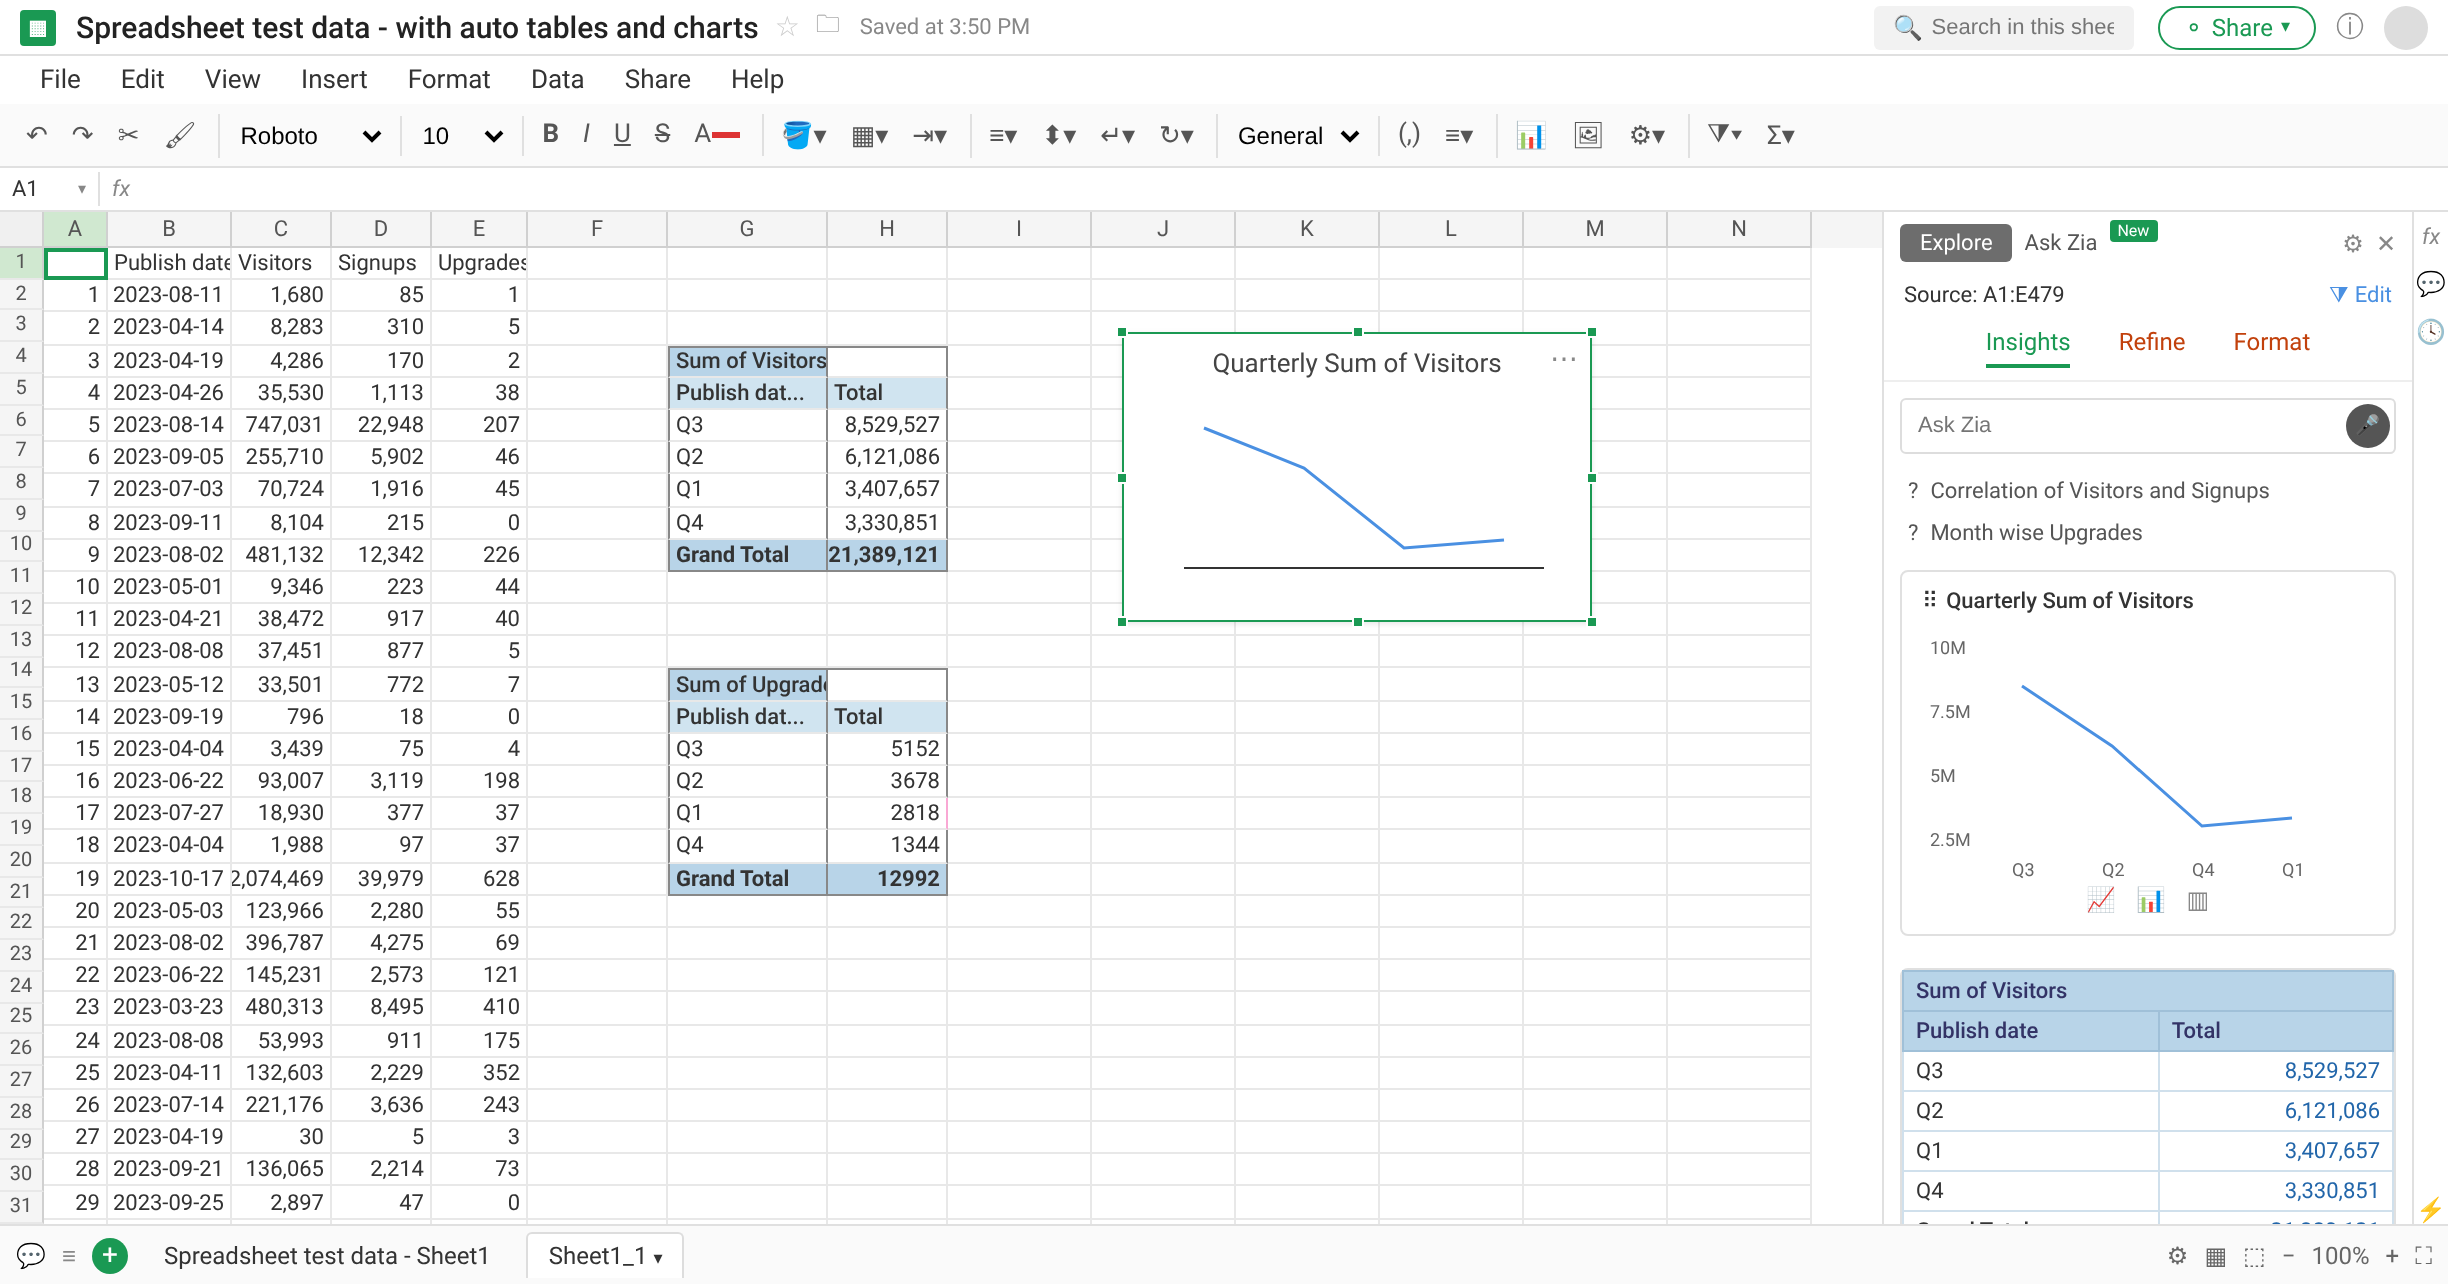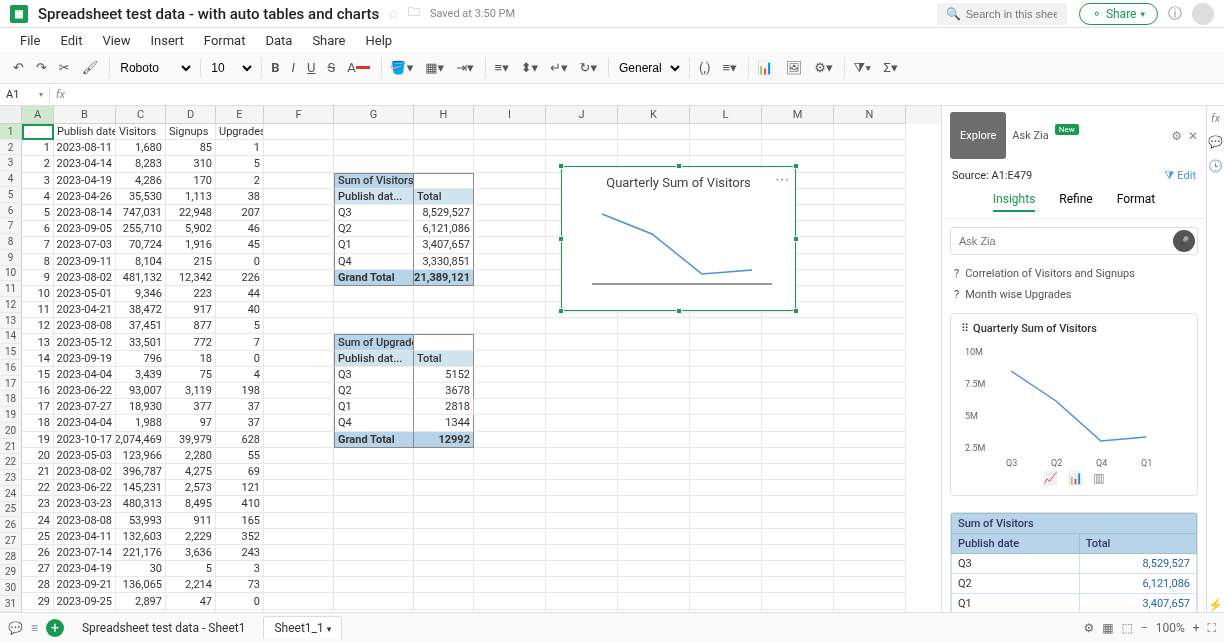--- a/index.html
+++ b/index.html
@@ -69,28 +69,28 @@
 
 
 .chart-obj { position: absolute; background: #fff; border: 1px solid #ccc; box-shadow: 0 1px 3px rgba(0,0,0,0.1); }
 .chart-obj.selected { border: 1px solid #1a9953; }
 .chart-obj .handle { position: absolute; width: 6px; height: 6px; background: #1a9953; border: 1px solid #fff; }
 .chart-title { font-size: 13px; text-align: center; padding: 8px 0 4px; color: #444; }
 .chart-more { position: absolute; top: 4px; right: 6px; color: #888; font-size: 14px; }
 
 
 .sp-header { display: flex; align-items: center; padding: 6px 8px; gap: 6px; }
-.explore-btn { background: #6d6d6d; color: #fff; padding: 17px 10px; border-radius: 3px; font-size: 11px; }
+.explore-btn { background: #6d6d6d; color: #fff; padding: 3px 10px; border-radius: 3px; font-size: 11px; }
 .askzia { font-size: 11px; color: #555; }
 .new-badge { background: #1a9953; color: #fff; font-size: 8px; padding: 1px 4px; border-radius: 2px; position: relative; top: -6px; }
 .sp-close { margin-left: auto; display:flex; gap:6px; }
 .sp-source { padding: 4px 10px; font-size: 11px; display:flex; justify-content:space-between; align-items:center;}
 .sp-edit { color: #4a90e2; display:flex; align-items:center; gap:3px;}
 .sp-tabs { display: flex; justify-content: center; gap: 24px; padding: 6px 0; border-bottom: 1px solid #eee; }
-.sp-tab { font-size: 12px; color: #000000; padding-bottom: 4px; cursor: pointer;}
+.sp-tab { font-size: 12px; color: #c2410c; padding-bottom: 4px; cursor: pointer;}
 .sp-tab.active { color: #1a9953; border-bottom: 2px solid #1a9953; }
 .sp-search { margin: 8px; display: flex; align-items: center; background: #fff; border: 1px solid #ddd; border-radius: 3px; }
 .sp-search input { flex: 1; border: none; outline: none; padding: 5px 8px; font-size: 11px; }
 .sp-mic { width: 22px; height: 22px; background: #555; border-radius: 50%; margin: 2px; display:flex; align-items:center; justify-content:center; color:#fff; font-size:10px;}
 .sp-suggest { padding: 4px 12px; font-size: 11px; color: #555; display: flex; align-items: center; gap: 6px; }
 .sp-card { margin: 8px; border: 1px solid #e0e0e0; border-radius: 4px; padding: 6px; }
 .sp-card-title { font-size: 11px; font-weight: 500; padding: 2px 4px; display:flex; align-items:center; gap:4px;}
 .sp-chart-area { height: 130px; padding: 4px; position: relative; }
 .sp-chart-icons { display:flex; justify-content:center; gap:10px; padding:4px 0; color:#888;}
 .sp-table { width: 100%; border-collapse: collapse; font-size: 11px; }
@@ -645,21 +645,21 @@
               <div class="cell cK"></div>
               <div class="cell cL"></div>
               <div class="cell cM"></div>
               <div class="cell cN"></div>
             </div>
             <div class="cell-row">
               <div class="cell cA r">24</div>
               <div class="cell cB r">2023-08-08</div>
               <div class="cell cC r">53,993</div>
               <div class="cell cD r">911</div>
-              <div class="cell cE r">165</div>
+              <div class="cell cE r">175</div>
               <div class="cell cF"></div>
               <div class="cell cG " style=""></div>
               <div class="cell cH  " style=""></div>
               <div class="cell cI"></div>
               <div class="cell cJ"></div>
               <div class="cell cK"></div>
               <div class="cell cL"></div>
               <div class="cell cM"></div>
               <div class="cell cN"></div>
             </div>

